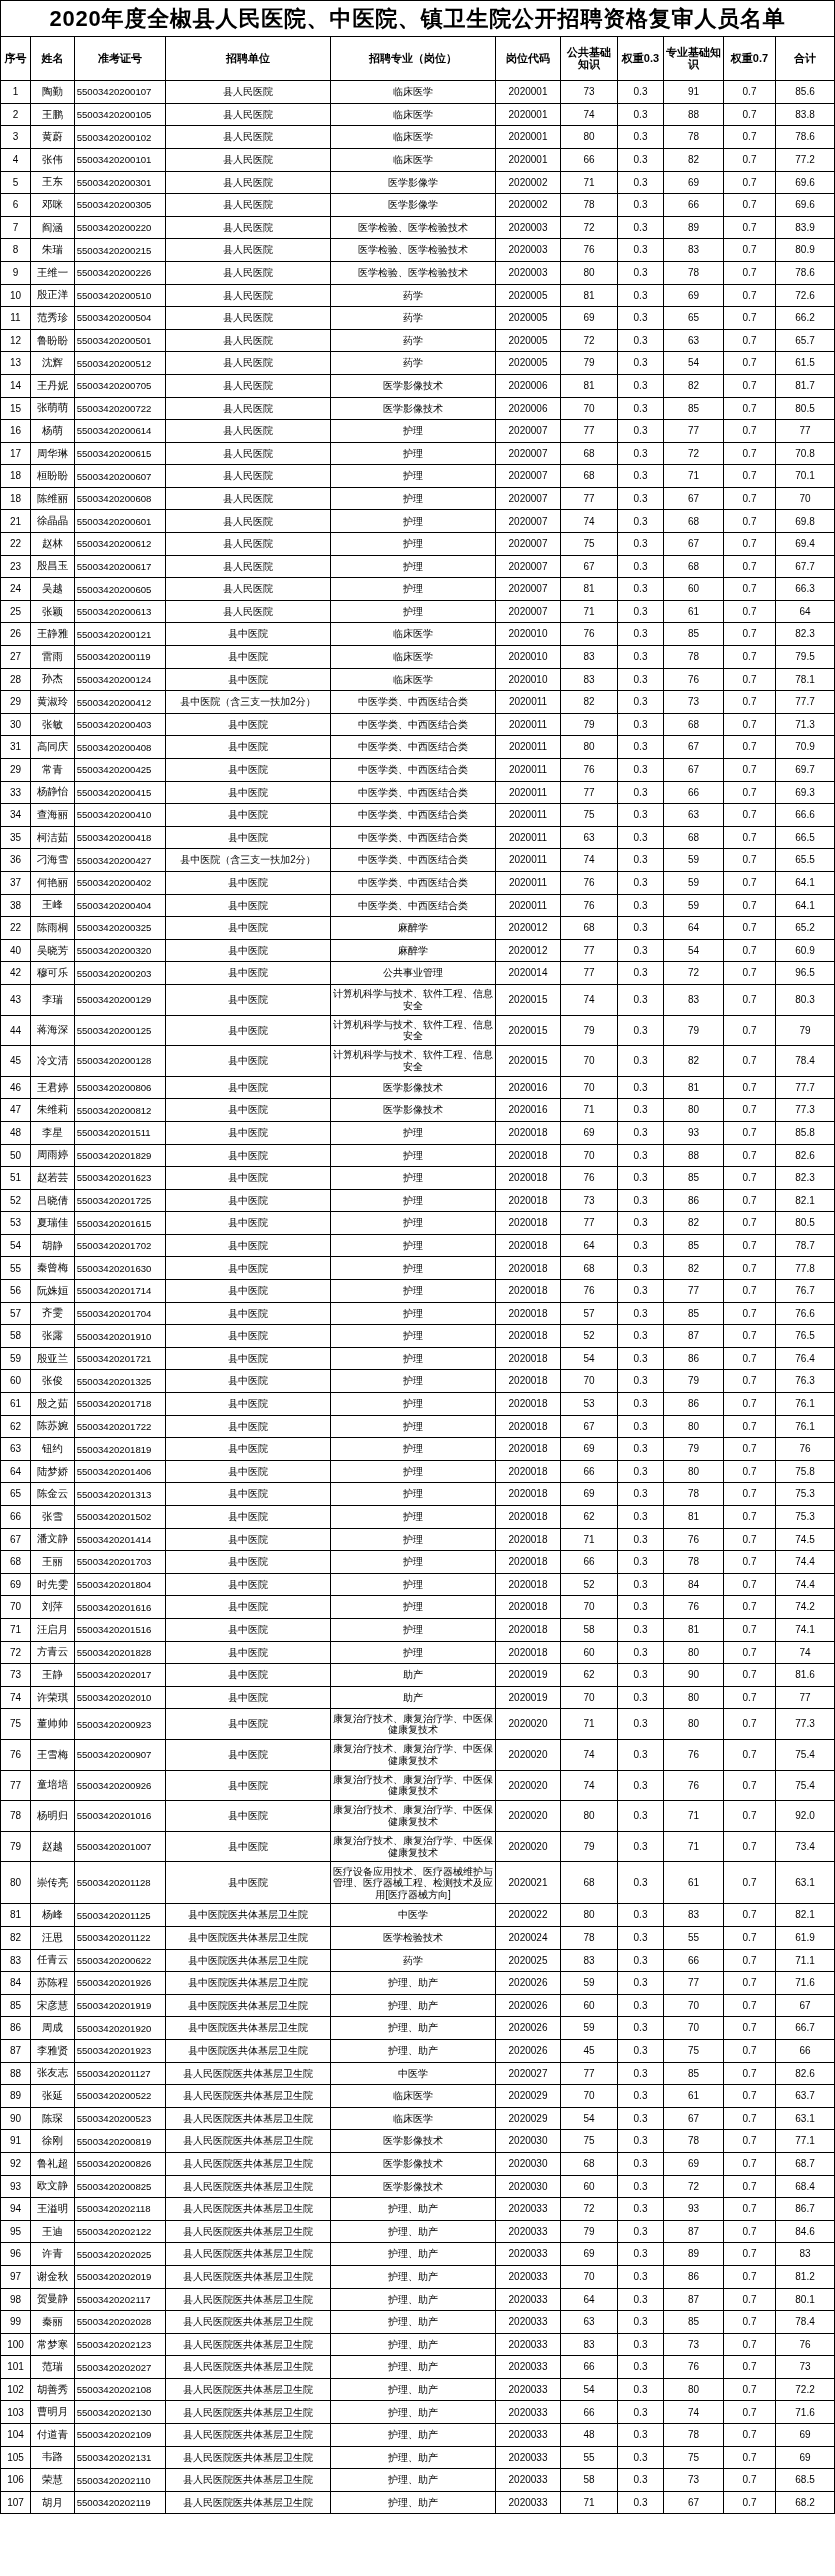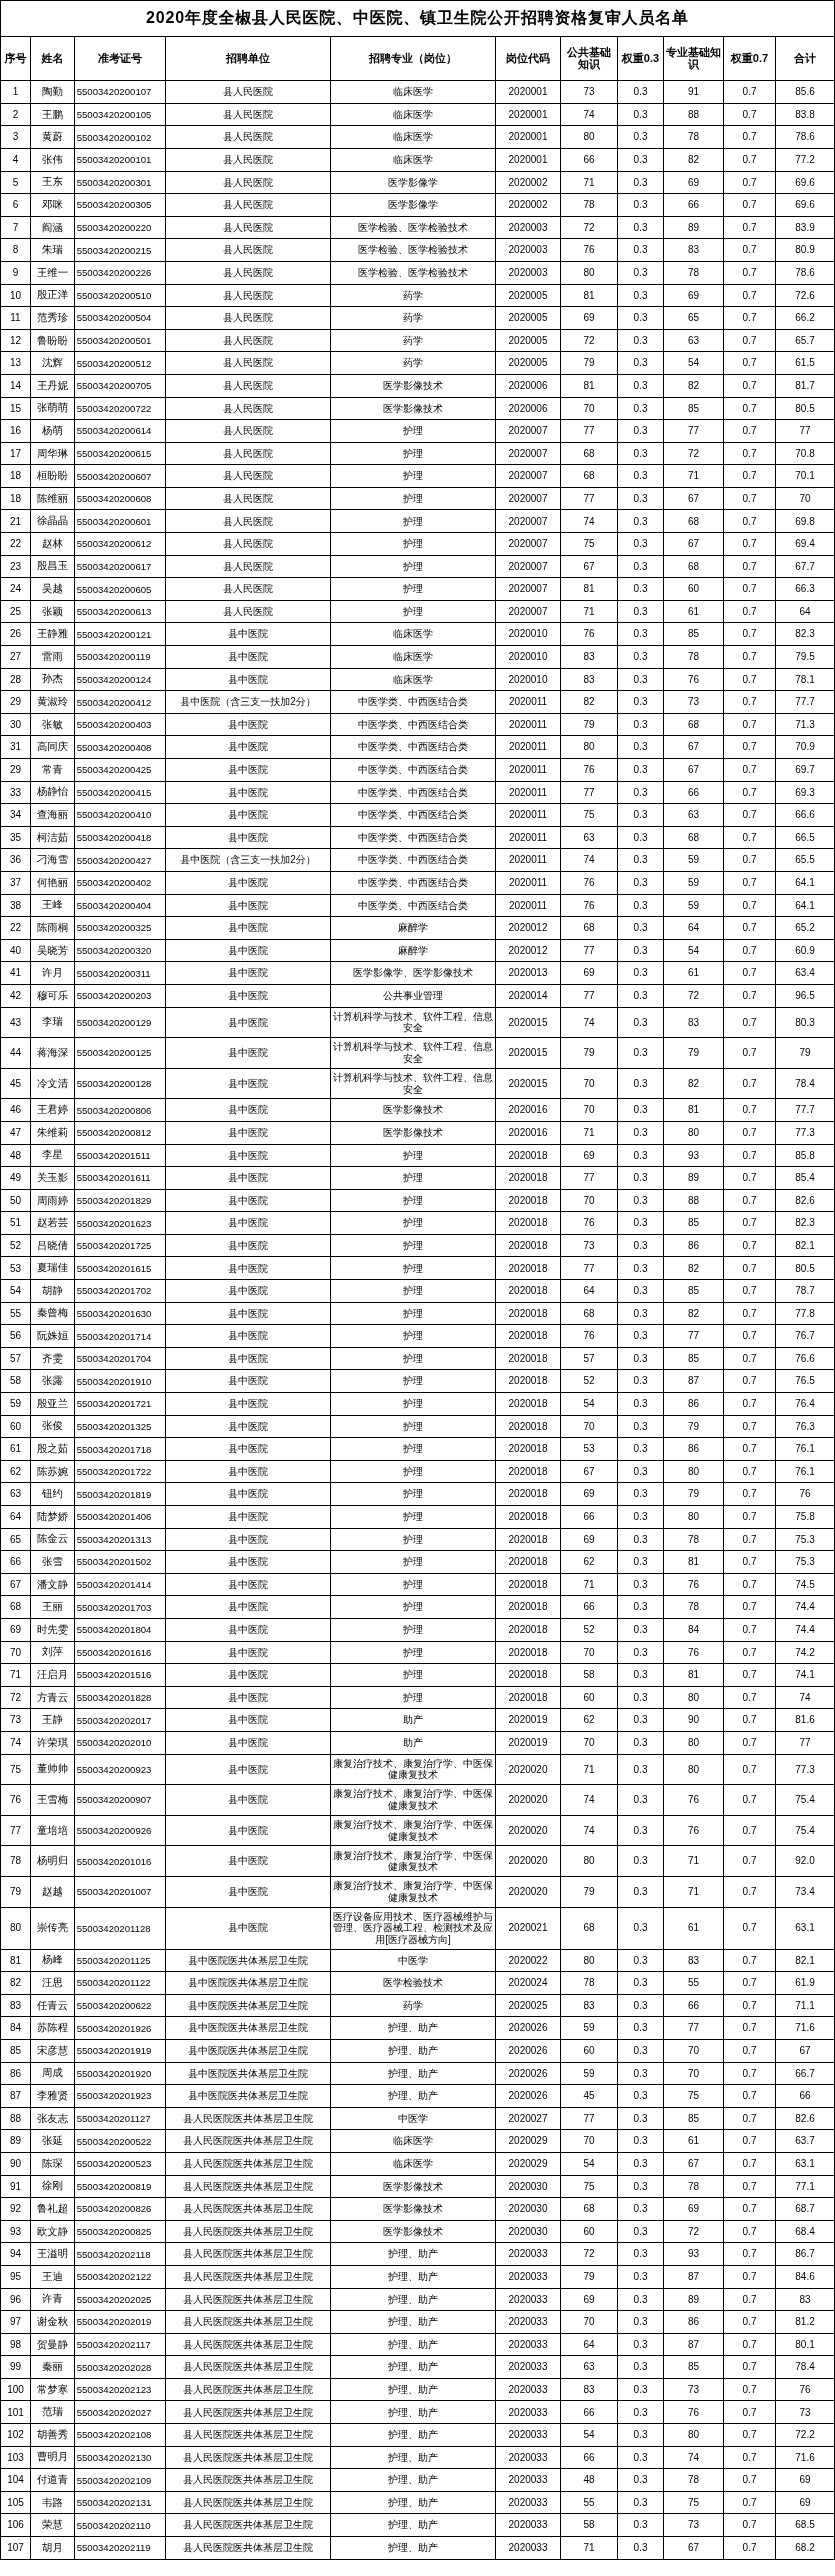--- a/index.html
+++ b/index.html
@@ -2,21 +2,21 @@
 <html style="font-size:13.4px"><head>
 <meta charset="utf-8">
 <style>
   html,body{margin:0;padding:0;background:#ffffff;}
   body{width:835px;font-family:"Liberation Sans","DejaVu Sans",sans-serif;color:#000;}
   .sheet{width:835px;}
   table{border-collapse:collapse;width:835px;table-layout:fixed;}
   td,th{border:0.8px solid #000;text-align:center;vertical-align:middle;
         font-size:10px;line-height:1.15;padding:3.3px 0.8px;word-break:break-all;
         font-family:"Liberation Sans","DejaVu Sans",sans-serif;}
-  .title-cell{font-size:16px;font-weight:bold;height:28px;letter-spacing:0.8px;border-bottom:1.7px solid #000;}
+  .title-cell{font-size:22px;font-weight:bold;height:28px;letter-spacing:0.8px;border-bottom:1.7px solid #000;}
   thead th{font-size:11px;font-weight:bold;height:37px;}
   tbody td{height:15px;}
   col.c-index{width:30px;}
   col.c-name{width:44px;}
   col.c-exam{width:91px;}
   col.c-unit{width:165px;}
   col.c-major{width:165px;}
   col.c-code{width:65px;}
   col.c-pub{width:57px;}
   col.c-w1{width:46px;}
@@ -565,33 +565,20 @@
           <td class="cell-unit">县中医院</td>
           <td class="cell-major">麻醉学</td>
           <td class="cell-code">2020012</td>
           <td class="cell-public-score">77</td>
           <td class="cell-weight1">0.3</td>
           <td class="cell-pro-score">54</td>
           <td class="cell-weight2">0.7</td>
           <td class="cell-total">60.9</td>
         </tr>
         <tr>
-          <td class="cell-index">41</td>
-          <td class="cell-name">许月</td>
-          <td class="cell-exam-id">55003420200311</td>
-          <td class="cell-unit">县中医院</td>
-          <td class="cell-major">医学影像学、医学影像技术</td>
-          <td class="cell-code">2020013</td>
-          <td class="cell-public-score">69</td>
-          <td class="cell-weight1">0.3</td>
-          <td class="cell-pro-score">61</td>
-          <td class="cell-weight2">0.7</td>
-          <td class="cell-total">63.4</td>
-        </tr>
-        <tr>
           <td class="cell-index">42</td>
           <td class="cell-name">穆可乐</td>
           <td class="cell-exam-id">55003420200203</td>
           <td class="cell-unit">县中医院</td>
           <td class="cell-major">公共事业管理</td>
           <td class="cell-code">2020014</td>
           <td class="cell-public-score">77</td>
           <td class="cell-weight1">0.3</td>
           <td class="cell-pro-score">72</td>
           <td class="cell-weight2">0.7</td>
@@ -667,33 +654,20 @@
           <td class="cell-name">李星</td>
           <td class="cell-exam-id">55003420201511</td>
           <td class="cell-unit">县中医院</td>
           <td class="cell-major">护理</td>
           <td class="cell-code">2020018</td>
           <td class="cell-public-score">69</td>
           <td class="cell-weight1">0.3</td>
           <td class="cell-pro-score">93</td>
           <td class="cell-weight2">0.7</td>
           <td class="cell-total">85.8</td>
-        </tr>
-        <tr>
-          <td class="cell-index">49</td>
-          <td class="cell-name">关玉影</td>
-          <td class="cell-exam-id">55003420201611</td>
-          <td class="cell-unit">县中医院</td>
-          <td class="cell-major">护理</td>
-          <td class="cell-code">2020018</td>
-          <td class="cell-public-score">77</td>
-          <td class="cell-weight1">0.3</td>
-          <td class="cell-pro-score">89</td>
-          <td class="cell-weight2">0.7</td>
-          <td class="cell-total">85.4</td>
         </tr>
         <tr>
           <td class="cell-index">50</td>
           <td class="cell-name">周雨婷</td>
           <td class="cell-exam-id">55003420201829</td>
           <td class="cell-unit">县中医院</td>
           <td class="cell-major">护理</td>
           <td class="cell-code">2020018</td>
           <td class="cell-public-score">70</td>
           <td class="cell-weight1">0.3</td>

